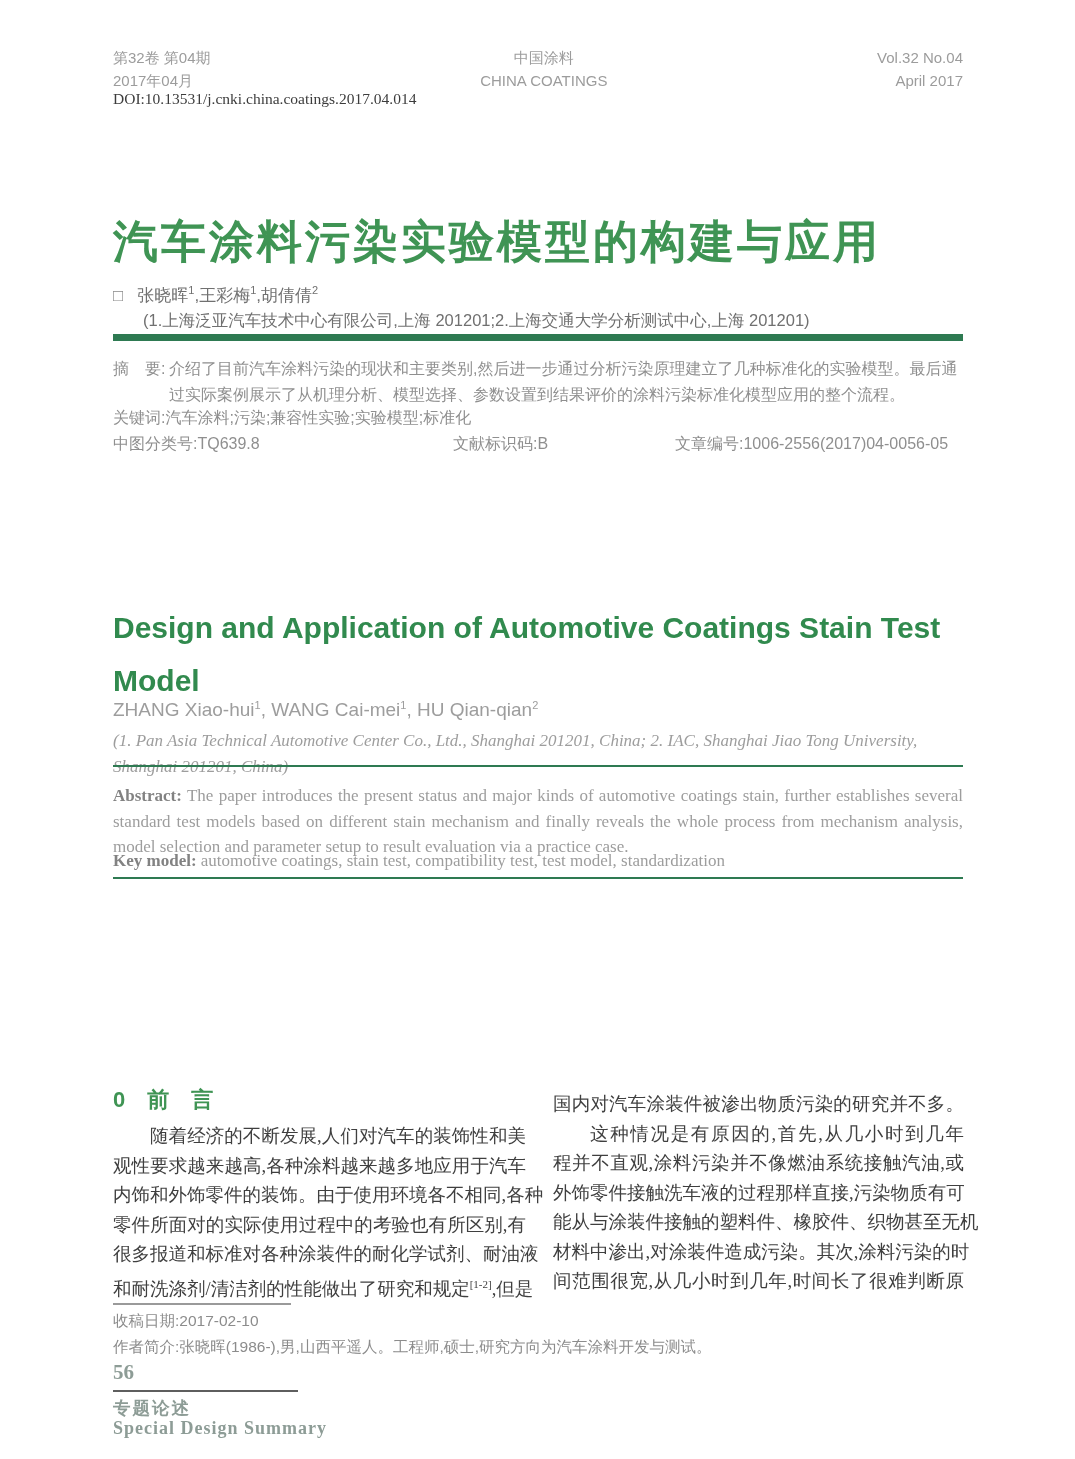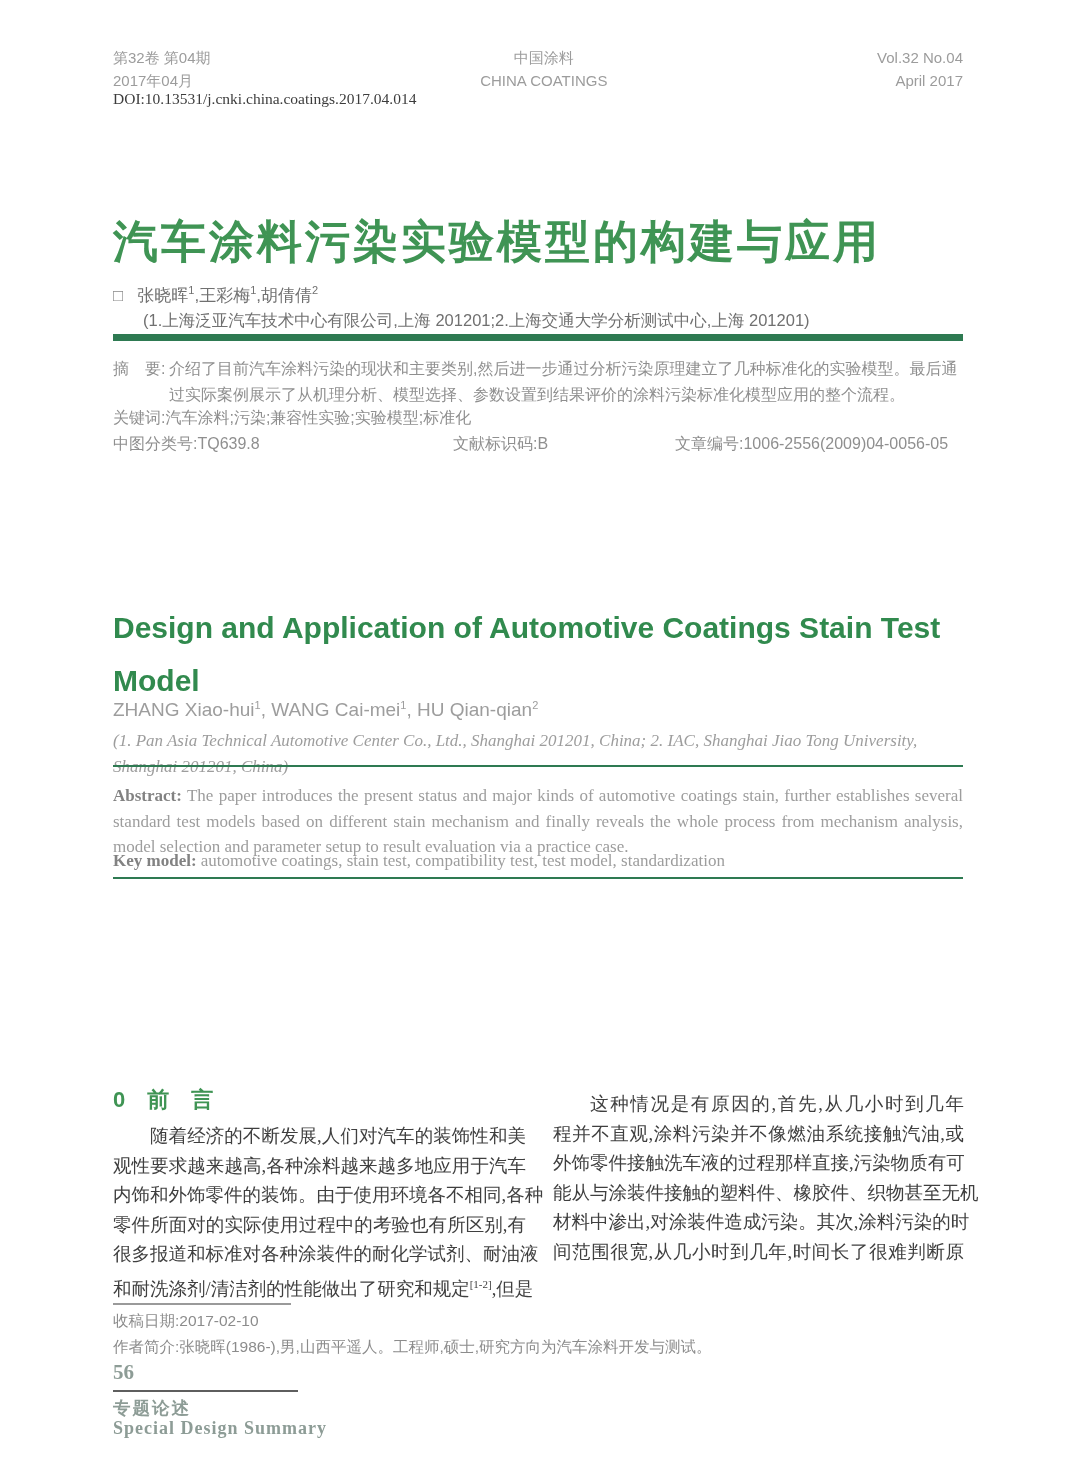--- a/index.html
+++ b/index.html
@@ -109,21 +109,21 @@
   <div class="abs greenbar"></div>
 
   <div class="abs abstract-cn">
     <div class="lbl">摘　要:</div>
     <div class="txt">介绍了目前汽车涂料污染的现状和主要类别,然后进一步通过分析污染原理建立了几种标准化的实验模型。最后通过实际案例展示了从机理分析、模型选择、参数设置到结果评价的涂料污染标准化模型应用的整个流程。</div>
   </div>
   <div class="abs keywords-cn">关键词:汽车涂料;污染;兼容性实验;实验模型;标准化</div>
   <div class="abs clcrow">
     <span class="c1">中图分类号:TQ639.8</span>
     <span class="c2">文献标识码:B</span>
-    <span class="c3">文章编号:1006-2556(2009)04-0056-05</span>
+    <span class="c3">文章编号:1006-2556(2017)04-0056-05</span>
   </div>
 
   <h2 class="abs title-en">Design and Application of Automotive Coatings Stain Test Model</h2>
 
   <div class="abs authors-en">
     <span>ZHANG Xiao-hui</span><sup>1</sup><span>, </span><span>WANG Cai-mei</span><sup>1</sup><span>, </span><span>HU Qian-qian</span><sup>2</sup>
   </div>
   <div class="abs affil-en">(1. Pan Asia Technical Automotive Center Co., Ltd., Shanghai 201201, China; 2. IAC, Shanghai Jiao Tong University, Shanghai 201201, China)</div>
 
   <div class="abs hr-green hr1"></div>
@@ -142,20 +142,21 @@
   <div class="abs colL">
     <div class="bline indent">随着经济的不断发展,人们对汽车的装饰性和美</div>
     <div class="bline">观性要求越来越高,各种涂料越来越多地应用于汽车</div>
     <div class="bline">内饰和外饰零件的装饰。由于使用环境各不相同,各种</div>
     <div class="bline">零件所面对的实际使用过程中的考验也有所区别,有</div>
     <div class="bline">很多报道和标准对各种涂装件的耐化学试剂、耐油液</div>
     <div class="bline ref"><span>和耐洗涤剂/清洁剂的性能做出了研究和规定</span><sup>[1-2]</sup><span>,但是</span></div>
   </div>
 
   <div class="abs colR">
+    <div class="bline">国内对汽车涂装件被渗出物质污染的研究并不多。</div>
     <div class="bline indent">这种情况是有原因的,首先,从几小时到几年</div>
     <div class="bline">程并不直观,涂料污染并不像燃油系统接触汽油,或</div>
     <div class="bline">外饰零件接触洗车液的过程那样直接,污染物质有可</div>
     <div class="bline">能从与涂装件接触的塑料件、橡胶件、织物甚至无机</div>
     <div class="bline">材料中渗出,对涂装件造成污染。其次,涂料污染的时</div>
     <div class="bline">间范围很宽,从几小时到几年,时间长了很难判断原</div>
   </div>
 
   <div class="abs fn-line"></div>
   <div class="abs fn fn-received">收稿日期:2017-02-10</div>

